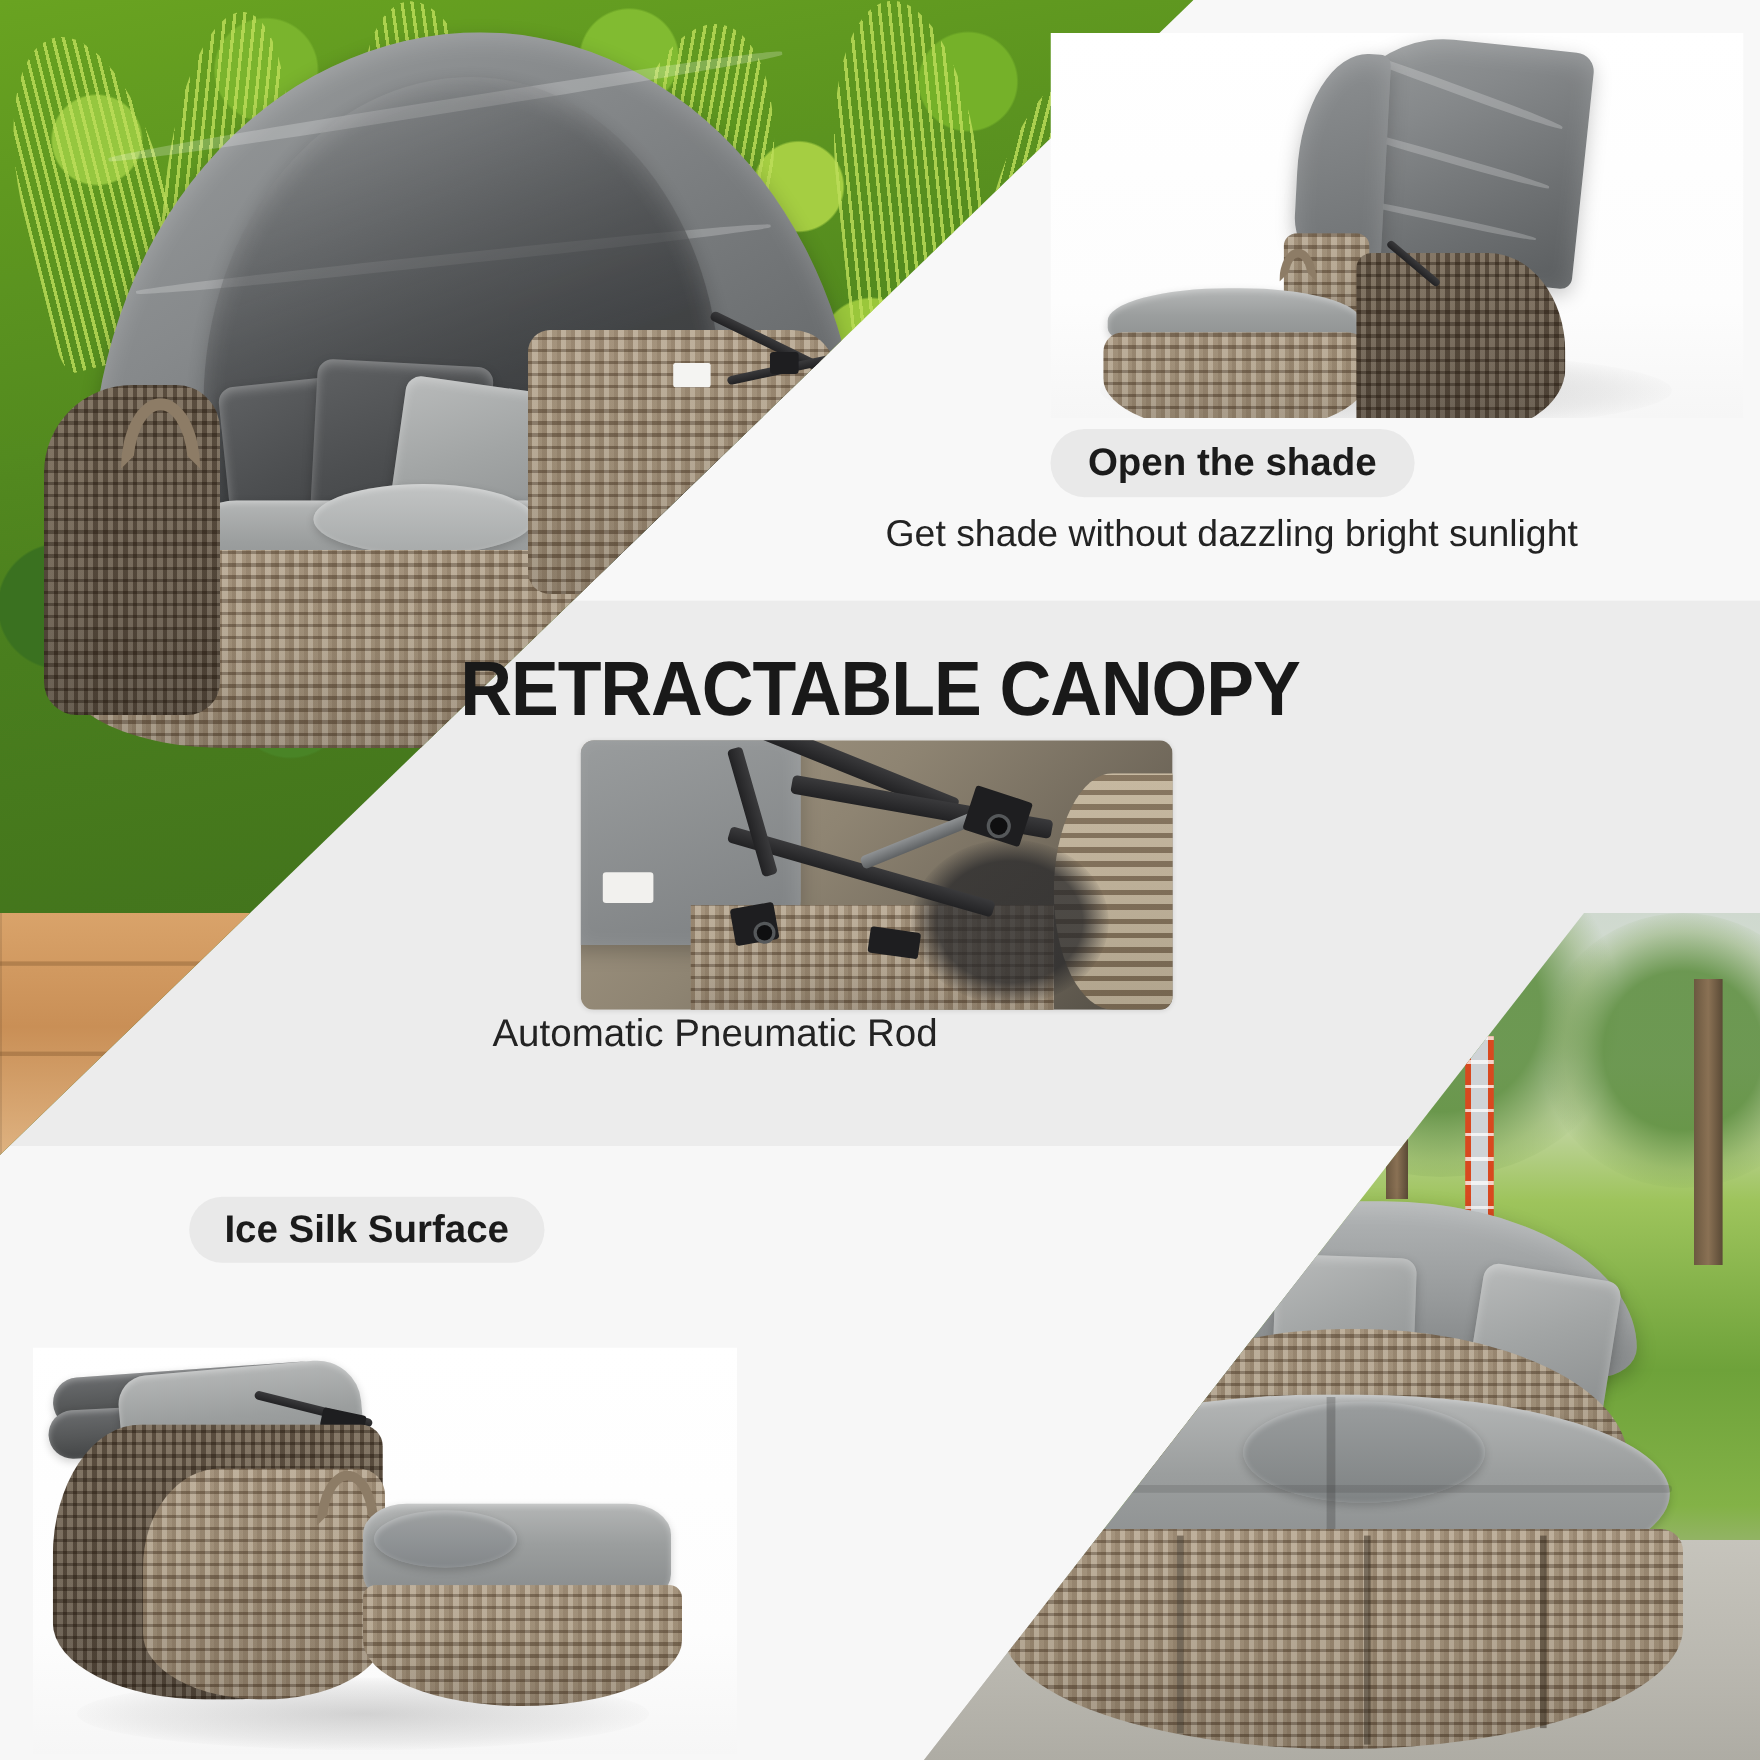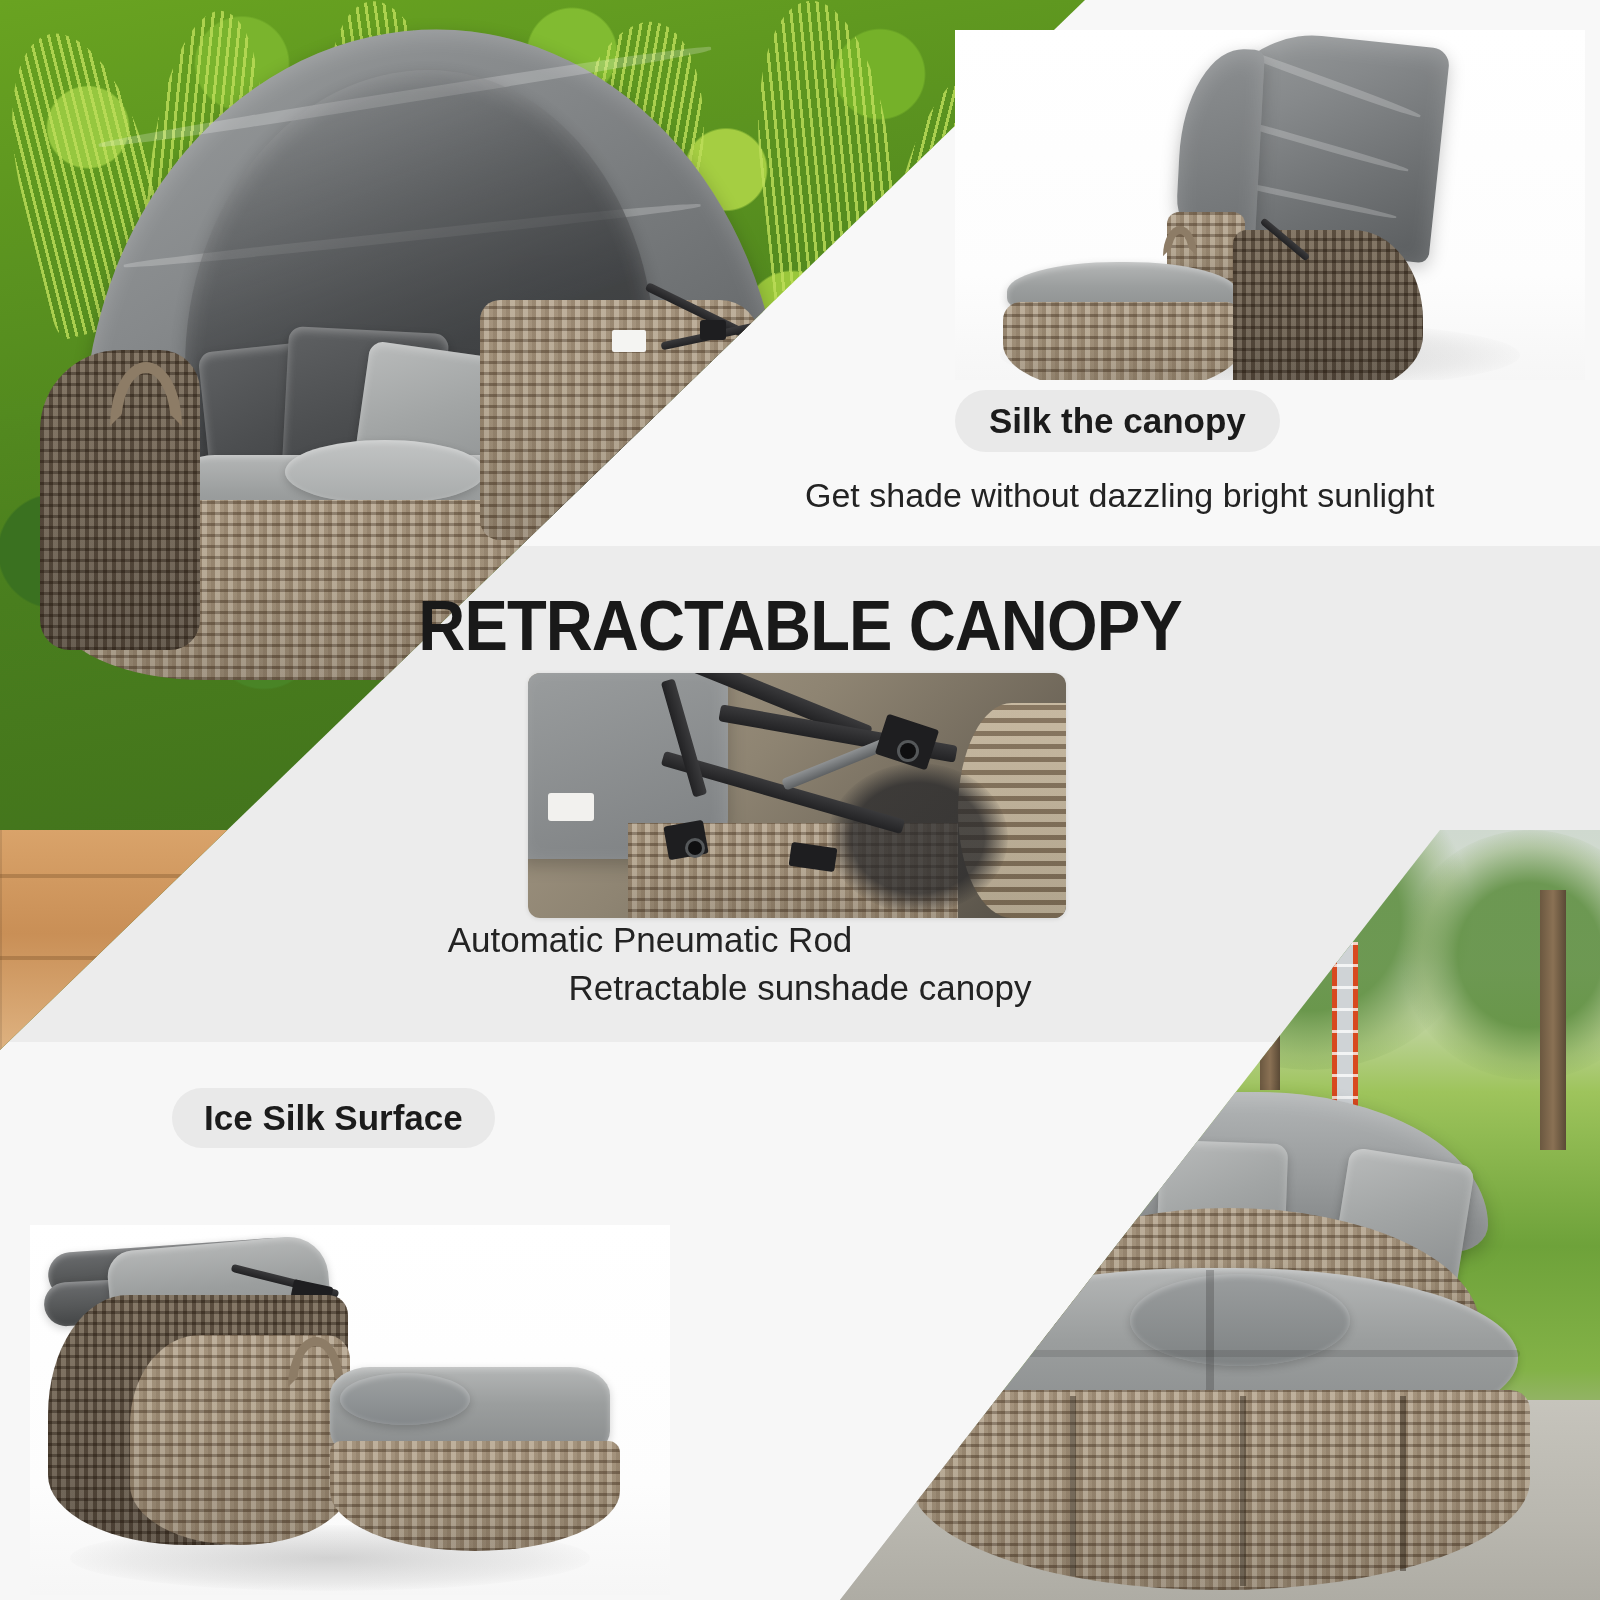--- a/index.html
+++ b/index.html
@@ -161,21 +161,21 @@
     font-weight:bold;
     white-space:nowrap;
   }
   .caption {
     position:absolute;
     color:#232323;
     white-space:nowrap;
   }
 
   #badge-canopy   { left:955px; top:390px; height:62px; padding:0 34px; font-size:35px; }
-  #cap-canopy     { left:805px; top:466px; font-size:34px;margin-top:10px; }
+  #cap-canopy     { left:805px; top:466px; font-size:34px; }
 
   #title {
     position:absolute; left:0; top:586px; width:1600px;
     text-align:center;
     font-size:70px; font-weight:bold; letter-spacing:-1px;
     color:#191919;
     font-family:"Liberation Sans Narrow","Liberation Sans", sans-serif;
     transform:scaleX(.93); transform-origin:center;
   }
 
@@ -371,23 +371,22 @@
                   background:rgba(60,60,60,.18); border-radius:4px;"></div>
 
       <div class="rattan" style="left:70px; top:560px; width:620px; height:200px;
                   border-radius:20px 20px 310px 310px / 20px 20px 110px 110px;"></div>
       <div style="position:absolute; left:230px; top:566px; width:6px; height:180px; background:rgba(40,30,20,.45);"></div>
       <div style="position:absolute; left:400px; top:566px; width:6px; height:190px; background:rgba(40,30,20,.45);"></div>
       <div style="position:absolute; left:560px; top:566px; width:6px; height:175px; background:rgba(40,30,20,.45);"></div>
     </div>
   </div>
 
-  <div class="pill" id="badge-canopy">Silk the canopy</div>
+  <div class="pill" id="badge-canopy">Open the shade</div>
   <div class="caption" id="cap-canopy">Get shade without dazzling bright sunlight</div>
 
   <div id="title">RETRACTABLE CANOPY</div>
 
   <div class="caption" id="cap-rod-1">Automatic Pneumatic Rod</div>
-  <div class="caption" id="cap-rod-2">Retractable sunshade canopy</div>
 
   <div class="pill" id="badge-silk">Ice Silk Surface</div>
 
 </div>
 
 </body></html>

